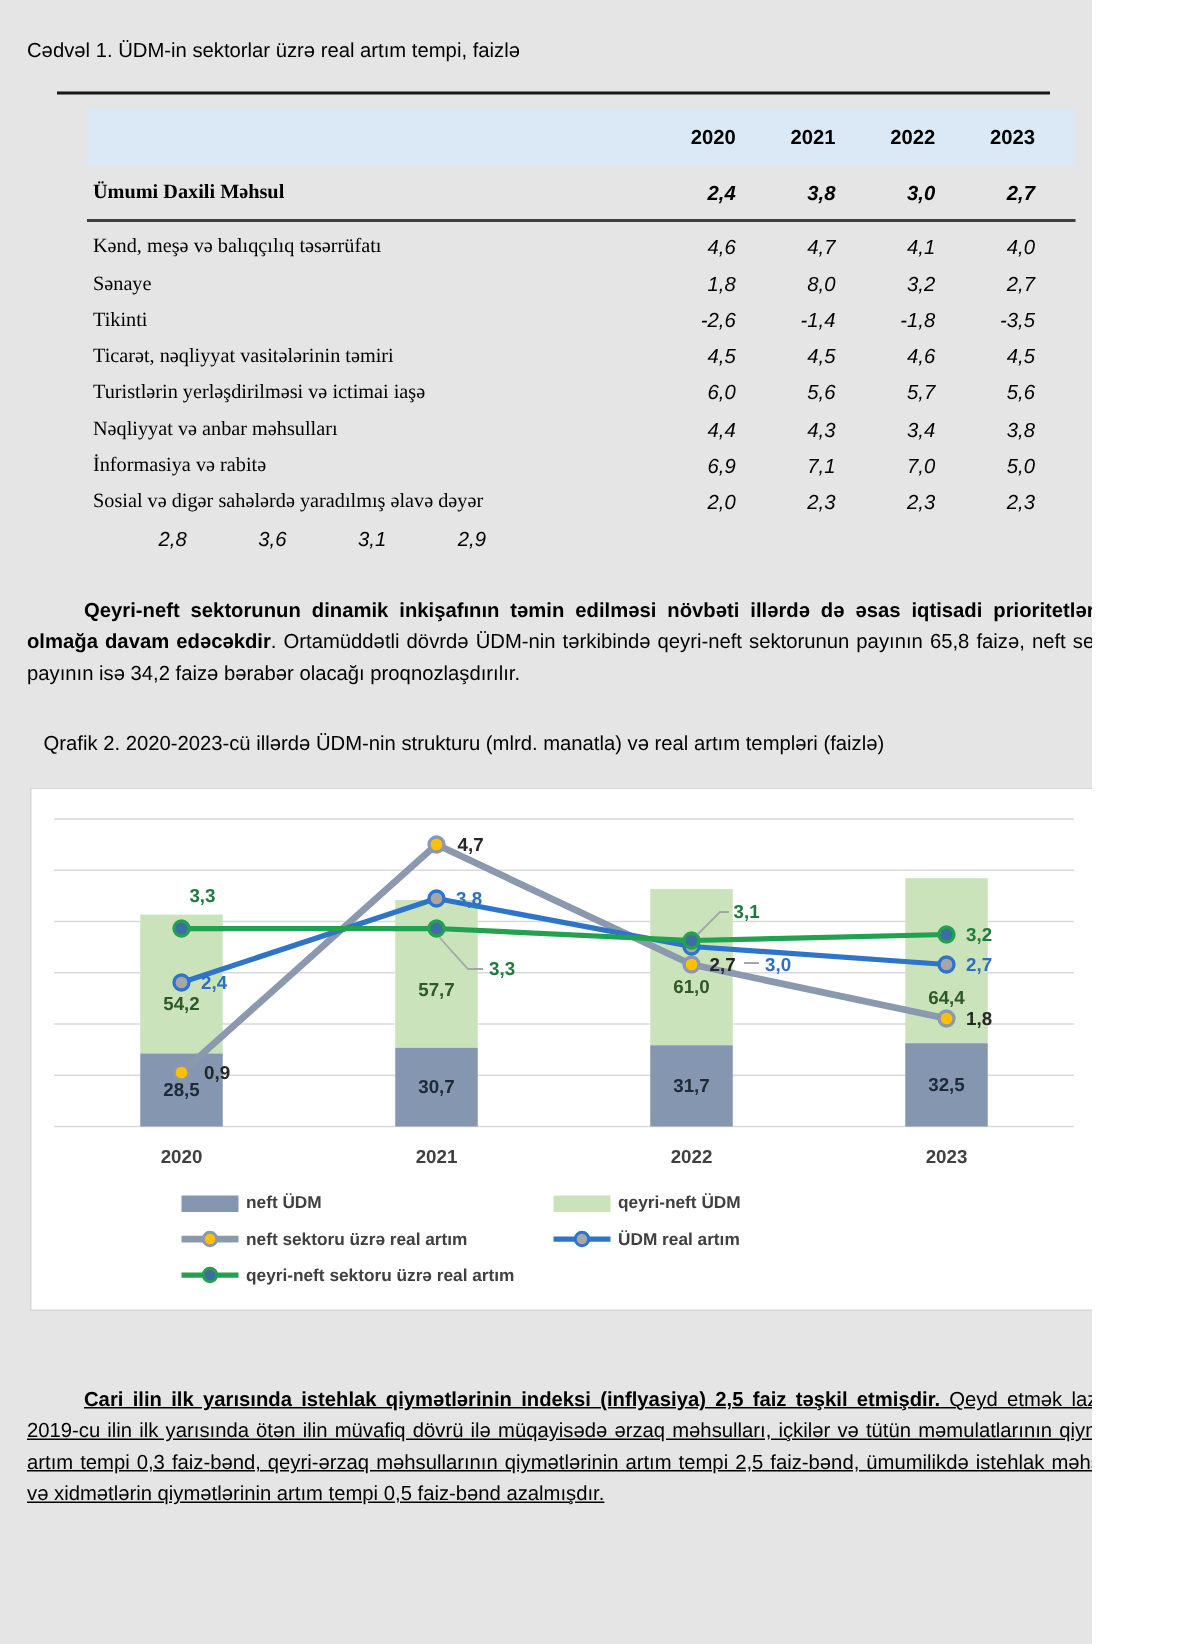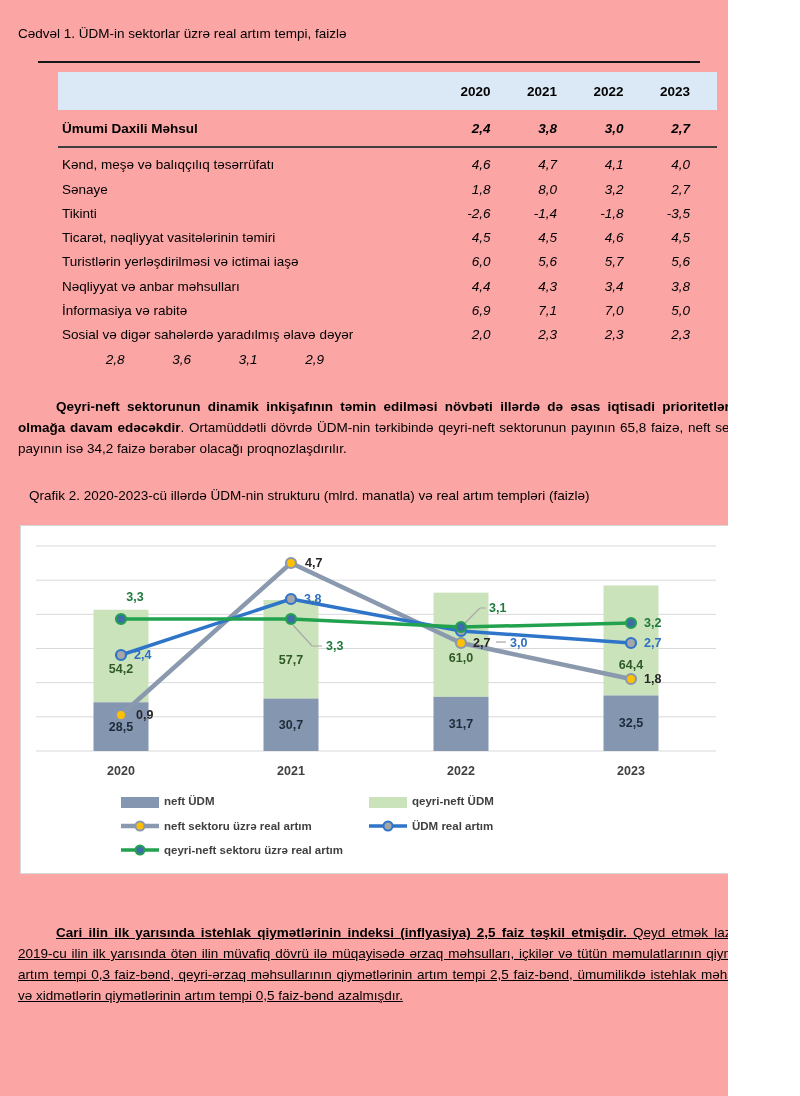--- a/index.html
+++ b/index.html
@@ -1,24 +1,24 @@
 <!DOCTYPE html>
 <html><head>
 <meta charset="utf-8">
 <style>
   html,body{margin:0;padding:0;background:#fff;}
-  .page{position:relative;width:728px;height:1096px;background:#fca5a5;overflow:hidden;
+  .page{position:relative;width:728px;height:1096px;background:#e5e5e5;overflow:hidden;
         font-family:"Liberation Sans", sans-serif;color:#000;}
   .title{position:absolute;left:18px;top:26px;font-size:13.5px;}
   .toprule{position:absolute;left:38px;top:61px;width:662px;height:2px;background:#161616;}
   .gdp-table{position:absolute;left:58px;top:72px;width:659px;font-size:13.5px;}
   .t-head{display:flex;align-items:center;height:38px;background:#dbe9f6;font-weight:bold;}
   .t-total{display:flex;align-items:center;height:36px;font-weight:bold;border-bottom:2px solid #3f3f3f;}
   .t-row{display:flex;align-items:flex-end;height:24.3px;}
-  .t-label{flex:1 1 auto;padding-left:4px;white-space:nowrap;overflow:hidden;}
+  .t-label{flex:1 1 auto;padding-left:4px;white-space:nowrap;overflow:hidden;font-family:Liberation Serif, serif;}
   .t-num{flex:0 0 66.5px;text-align:right;}
   .t-head .t-num{font-style:normal;}
   .t-row .t-num, .t-total .t-num{font-style:italic;}
   .t-pad{flex:0 0 27px;}
   .para{position:absolute;left:18px;width:764px;font-size:13.5px;line-height:21px;
         text-align:justify;text-indent:38px;margin-top:10px;}
   .para b{font-weight:bold;}
   .p1{top:386px;}
   .p2{top:912px;text-decoration:underline;}
   .chart-caption{position:absolute;left:19px;top:488px;font-size:13.5px;margin-left:10px;}

